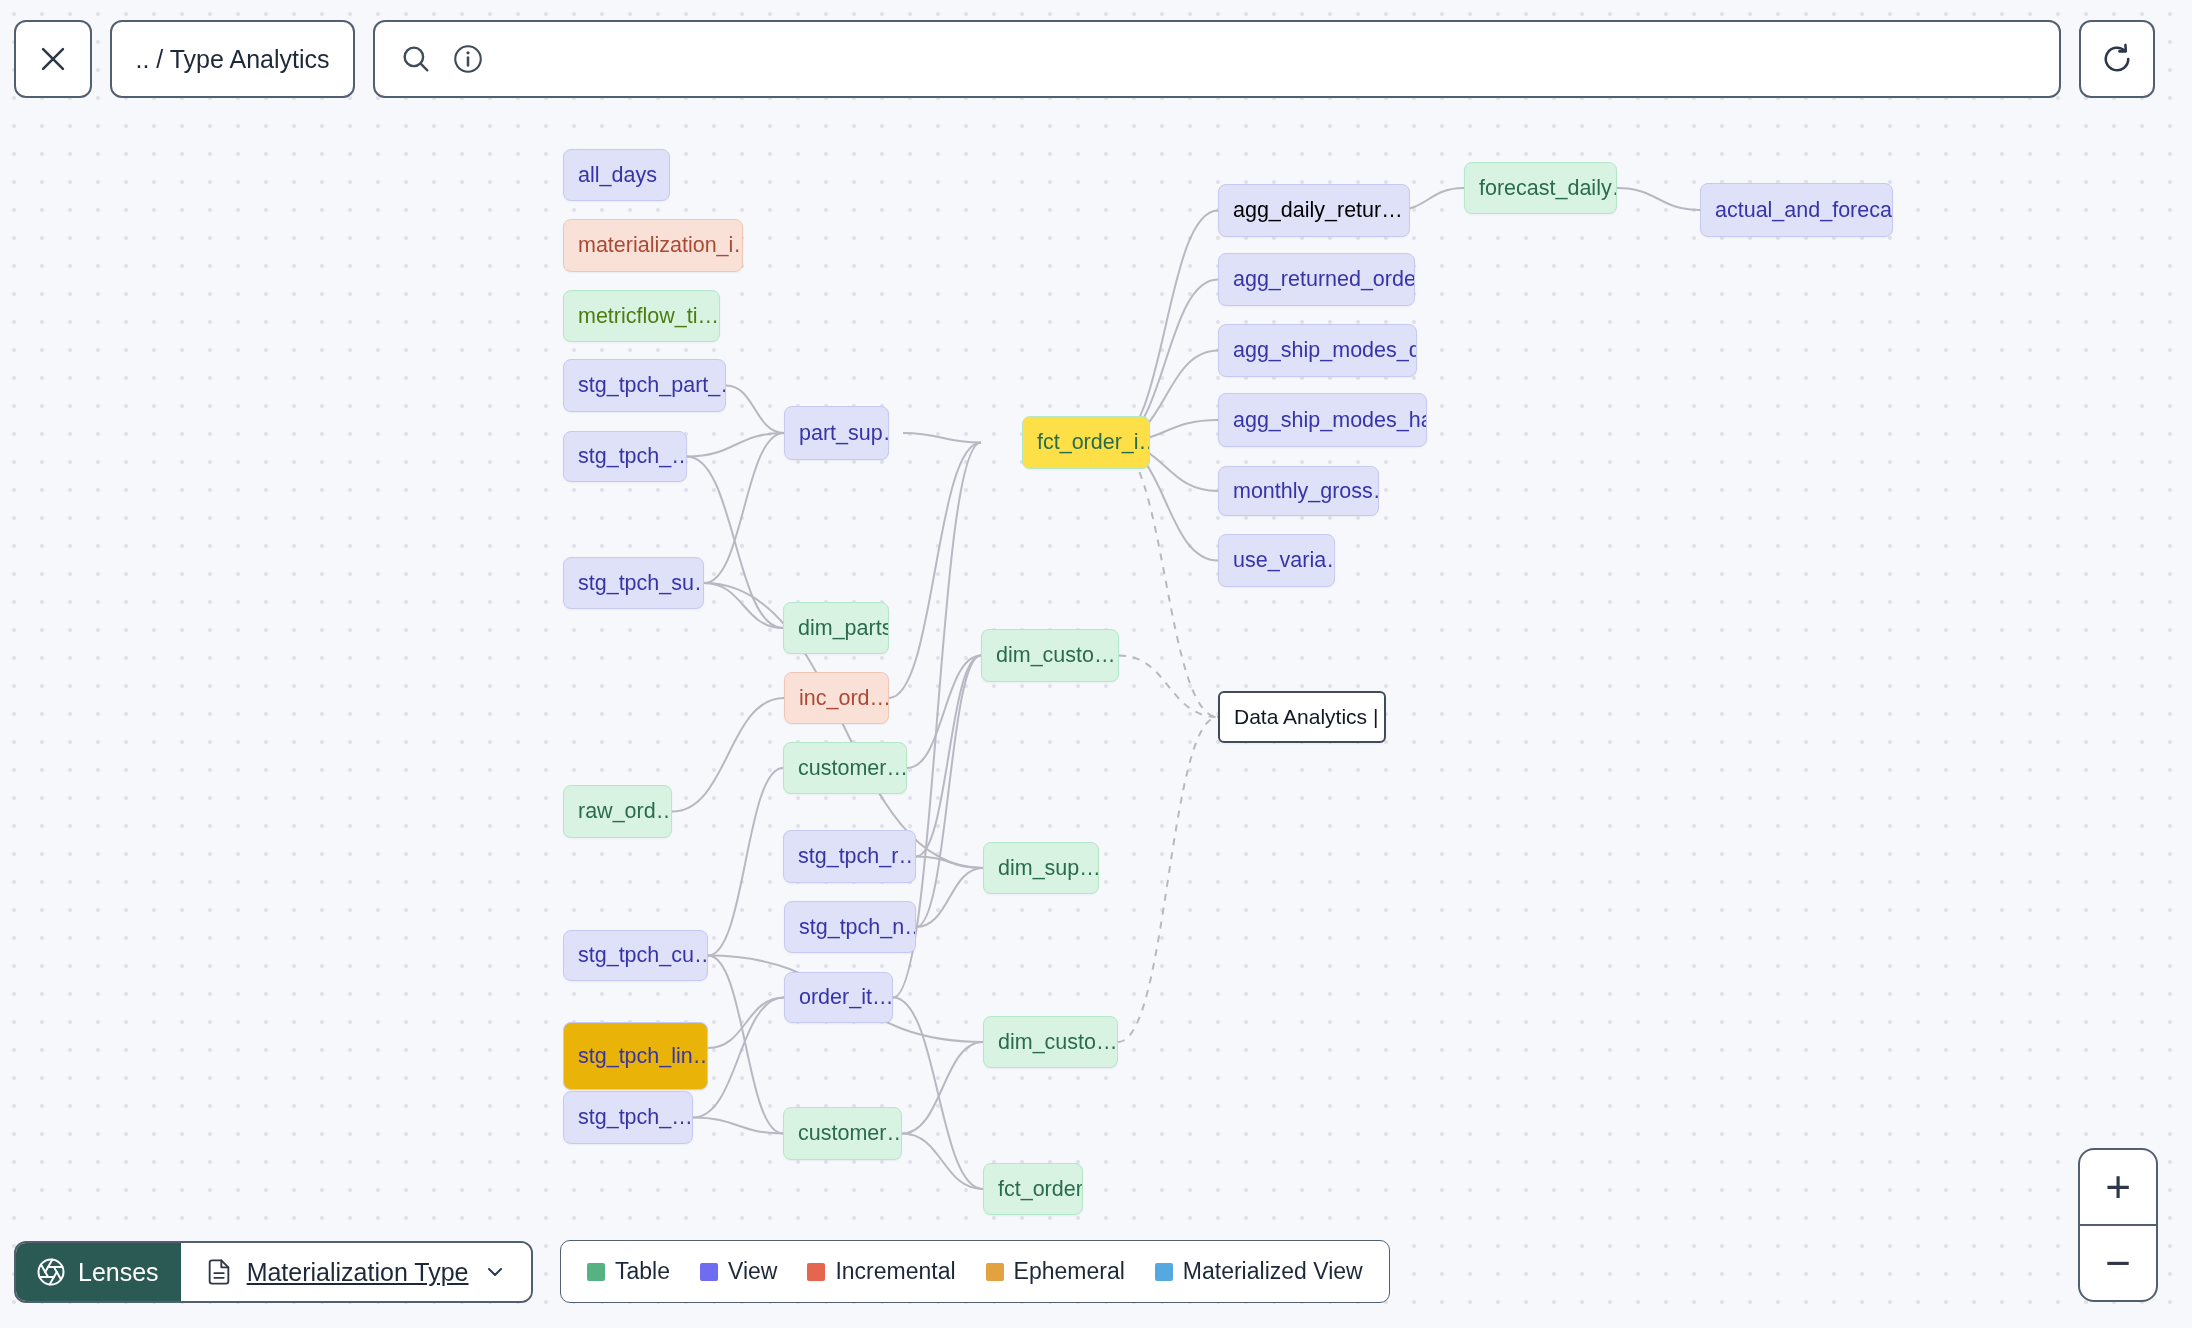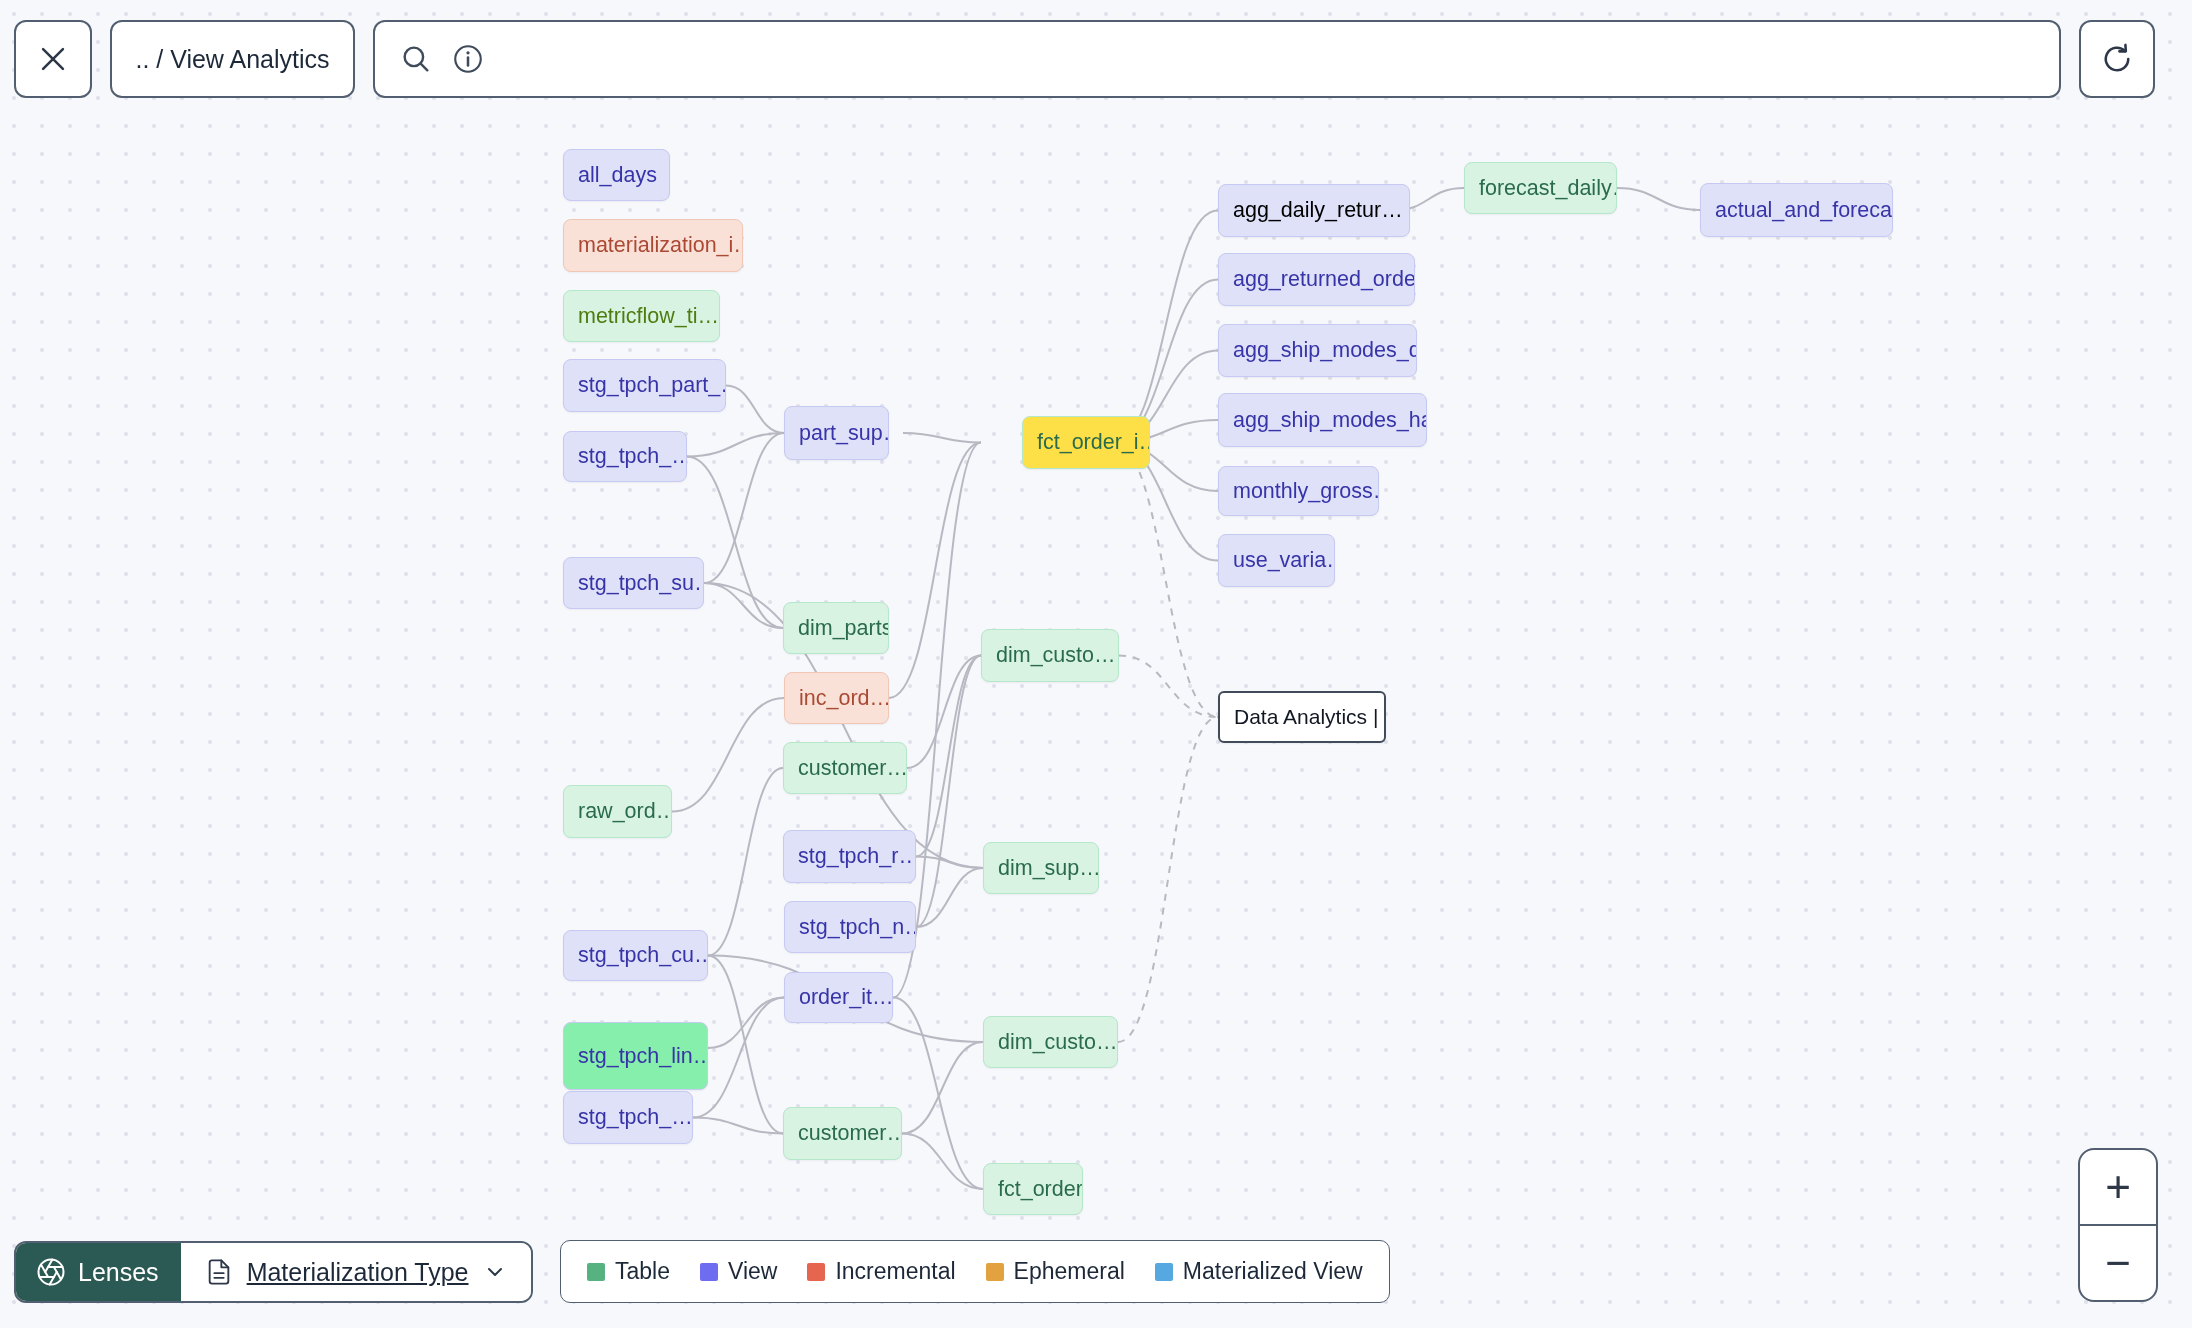--- a/index.html
+++ b/index.html
@@ -85,21 +85,21 @@
   </svg>
 <div id="node-layer">
     <div class="node view" style="left: 563px; top: 149px; width: 107px; height: 52px; background: rgb(223, 225, 249); border-color: rgb(198, 201, 241); color: rgb(55, 52, 168);">all_days</div>
     <div class="node incremental" style="left: 563px; top: 219px; width: 180px; height: 53px; background: rgb(250, 225, 216); border-color: rgb(240, 198, 180); color: rgb(171, 74, 52);">materialization_i…</div>
     <div class="node table" style="left: 563px; top: 290px; width: 157px; height: 52px; background: rgb(216, 243, 226); border-color: rgb(181, 231, 202); color: #4d7c0f;">metricflow_ti…</div>
     <div class="node view" style="left: 563px; top: 359px; width: 163px; height: 53px; background: rgb(223, 225, 249); border-color: rgb(198, 201, 241); color: rgb(55, 52, 168);">stg_tpch_part_…</div>
     <div class="node view" style="left: 563px; top: 431px; width: 124px; height: 51px; background: rgb(223, 225, 249); border-color: rgb(198, 201, 241); color: rgb(55, 52, 168);">stg_tpch_…</div>
     <div class="node view" style="left: 563px; top: 557px; width: 141px; height: 52px; background: rgb(223, 225, 249); border-color: rgb(198, 201, 241); color: rgb(55, 52, 168);">stg_tpch_su…</div>
     <div class="node table" style="left: 563px; top: 785px; width: 109px; height: 53px; background: rgb(216, 243, 226); border-color: rgb(181, 231, 202); color: rgb(42, 107, 76);">raw_ord…</div>
     <div class="node view" style="left: 563px; top: 930px; width: 145px; height: 51px; background: rgb(223, 225, 249); border-color: rgb(198, 201, 241); color: rgb(55, 52, 168);">stg_tpch_cu…</div>
-    <div class="node view" style="left: 563px; top: 1022px; width: 145px; height: 68px; background: #86efac; border-color: rgb(198, 201, 241); color: rgb(55, 52, 168);">stg_tpch_lin…</div>
+    <div class="node view" style="left: 563px; top: 1022px; width: 145px; height: 68px; background: #eab308; border-color: rgb(198, 201, 241); color: rgb(55, 52, 168);">stg_tpch_lin…</div>
     <div class="node view" style="left: 563px; top: 1091px; width: 130px; height: 53px; background: rgb(223, 225, 249); border-color: rgb(198, 201, 241); color: rgb(55, 52, 168);">stg_tpch_…</div>
     <div class="node view" style="left: 784px; top: 406px; width: 105px; height: 54px; background: rgb(223, 225, 249); border-color: rgb(198, 201, 241); color: rgb(55, 52, 168);">part_sup…</div>
     <div class="node table" style="left: 783px; top: 602px; width: 106px; height: 52px; background: rgb(216, 243, 226); border-color: rgb(181, 231, 202); color: rgb(42, 107, 76);">dim_parts</div>
     <div class="node incremental" style="left: 784px; top: 672px; width: 105px; height: 52px; background: rgb(250, 225, 216); border-color: rgb(240, 198, 180); color: rgb(171, 74, 52);">inc_ord…</div>
     <div class="node table" style="left: 783px; top: 742px; width: 124px; height: 52px; background: rgb(216, 243, 226); border-color: rgb(181, 231, 202); color: rgb(42, 107, 76);">customer…</div>
     <div class="node view" style="left: 783px; top: 830px; width: 133px; height: 53px; background: rgb(223, 225, 249); border-color: rgb(198, 201, 241); color: rgb(55, 52, 168);">stg_tpch_r…</div>
     <div class="node view" style="left: 784px; top: 901px; width: 132px; height: 52px; background: rgb(223, 225, 249); border-color: rgb(198, 201, 241); color: rgb(55, 52, 168);">stg_tpch_n…</div>
     <div class="node view" style="left: 784px; top: 972px; width: 109px; height: 51px; background: rgb(223, 225, 249); border-color: rgb(198, 201, 241); color: rgb(55, 52, 168);">order_it…</div>
     <div class="node table" style="left: 783px; top: 1107px; width: 119px; height: 53px; background: rgb(216, 243, 226); border-color: rgb(181, 231, 202); color: rgb(42, 107, 76);">customer…</div>
     <div class="node table" style="left: 1022px; top: 416px; width: 128px; height: 53px; background: #fde047; border-color: rgb(181, 231, 202); color: rgb(42, 107, 76);">fct_order_i…</div>
@@ -120,21 +120,21 @@
 
 <div class="chrome" id="close-btn">
   <span class="icon">
     <svg width="34" height="34" viewBox="0 0 24 24">
         <path d="M5 5 L19 19 M19 5 L5 19" stroke="#2d3748" stroke-width="1.8" fill="none" stroke-linecap="round"></path>
       </svg>
   </span>
 </div>
 
 <div class="chrome" id="breadcrumb-btn">
-  <span>.. / View Analytics</span>
+  <span>.. / Type Analytics</span>
 </div>
 
 <div class="chrome" id="search-bar">
   <span class="icon">
     <svg width="34" height="34" viewBox="0 0 24 24">
         <circle cx="10.5" cy="10.5" r="6.5" stroke="#3f4a5a" stroke-width="1.7" fill="none"></circle>
         <path d="M15.3 15.3 L20 20" stroke="#3f4a5a" stroke-width="1.7" stroke-linecap="round"></path>
       </svg>
   </span>
   <span class="icon">

